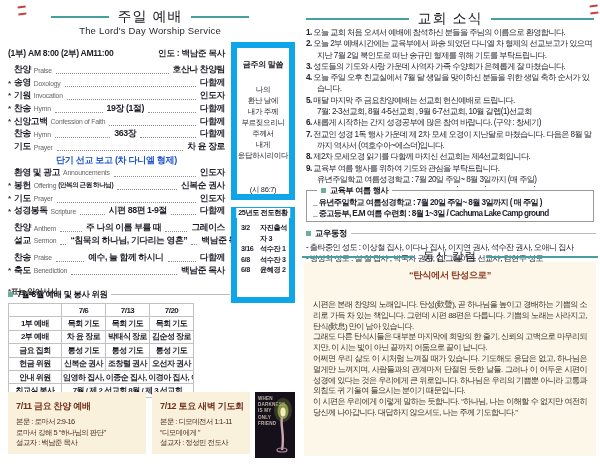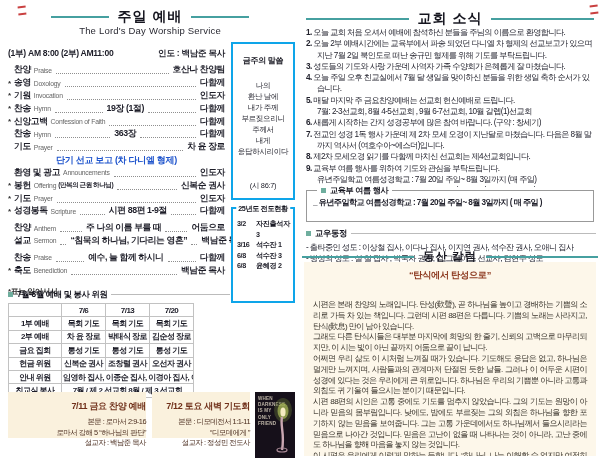--- a/index.html
+++ b/index.html
@@ -4,21 +4,21 @@
 <style>
   html,body{margin:0;padding:0;background:#fff;}
   #page{position:relative;width:600px;height:464px;background:#ffffff;overflow:hidden;
         font-family:"Liberation Sans","DejaVu Sans",sans-serif;color:#222;}
   .half{position:absolute;top:0;height:464px;width:300px;}
   #left-page{left:0;} #right-page{left:300px;}
 
   
   .title-row{position:absolute;display:flex;align-items:center;justify-content:center;gap:9px;}
   .title-line{height:2px;background:#46a0a0;width:58px;flex:0 0 auto;}
-  .page-title{font-size:14px;font-weight:bold;color:#15151f;letter-spacing:1px;white-space:nowrap;}
+  .page-title{font-size:14px;font-weight:normal;color:#15151f;letter-spacing:1px;white-space:nowrap;}
   .subtitle{position:absolute;width:100%;text-align:center;font-size:9.5px;color:#2a2a33;letter-spacing:0.2px;}
 
   .reg-mark{position:absolute;width:8px;height:5px;border-top:2px solid #c94040;border-bottom:2px solid #c94040;transform:rotate(-6deg);}
 
   
   .service-row{position:absolute;left:8px;top:48px;width:217px;display:flex;justify-content:space-between;
                font-size:8.6px;font-weight:bold;letter-spacing:-0.3px;color:#1d1d28;}
 
   
   #order-area{position:absolute;left:8px;top:64px;width:217px;}
@@ -29,21 +29,21 @@
   .o-note{font-size:6.6px;font-weight:bold;margin-left:2px;letter-spacing:-0.5px;white-space:nowrap;}
   .leader{flex:1 1 auto;border-bottom:1px dotted #8f8f8f;height:1px;margin:0 4px;transform:translateY(3px);min-width:6px;}
   .o-detail{font-weight:bold;letter-spacing:-0.4px;white-space:nowrap;}
   .o-by{font-weight:bold;letter-spacing:-0.4px;white-space:nowrap;text-align:center;}
   .order-divider{height:13px;line-height:13px;text-align:center;color:#1d53cc;font-weight:bold;
                  font-size:9px;letter-spacing:-0.3px;}
   .order-gap{height:4px;}
   #standing-note{margin-top:9px;font-size:7.8px;font-weight:bold;color:#333;letter-spacing:-0.3px;}
 
   
-  .side-box{position:absolute;left:231px;width:64px;border:2px solid #0ea5e9;background:#fff;box-sizing:border-box;}
+  .side-box{position:absolute;left:231px;width:64px;border:6px solid #0ea5e9;background:#fff;box-sizing:border-box;}
   #verse-box{top:42px;height:158px;text-align:center;}
   #verse-box .vb-title{font-size:8px;font-weight:bold;color:#15151f;margin-top:11px;letter-spacing:-0.3px;}
   .vb-line{font-size:7.6px;line-height:11px;color:#1d1d28;letter-spacing:-0.4px;}
   #verse-lines{margin-top:14px;}
   .vb-ref{margin-top:24px;font-size:7.4px;color:#1d1d28;letter-spacing:-0.3px;}
   #evangelism-box{top:207px;height:96px;}
   .ev-legend{position:absolute;top:-5px;left:50%;transform:translateX(-50%);background:#fff;
              font-size:7.2px;font-weight:bold;white-space:nowrap;padding:0 2px;color:#15151f;letter-spacing:-0.4px;}
   #evangelism-entries{margin:10px 0 0 4px;}
   .ev-row{display:flex;gap:4px;font-size:7.2px;font-weight:bold;line-height:10.5px;letter-spacing:-0.4px;color:#1d1d28;}
@@ -55,21 +55,21 @@
   .legend-sq{width:5px;height:5px;background:#6fae9e;flex:0 0 auto;}
   .legend-text{font-size:8.4px;font-weight:bold;color:#15151f;letter-spacing:-0.4px;white-space:nowrap;}
   .legend-rule{flex:1;border-top:1px solid #bbb;}
   #duty-table{border-collapse:collapse;width:186px;table-layout:fixed;}
   #duty-table th,#duty-table td{border:1px solid #c2c2c2;font-size:8px;font-weight:bold;text-align:center;
       height:12.4px;padding:0 1px;letter-spacing:-0.5px;color:#1d1d28;overflow:hidden;white-space:nowrap;}
   #duty-table th:first-child{width:50px;}
   .dt-span{font-size:7.2px;}
 
   
-  .cream{position:absolute;top:392px;height:46px;background:#faf1dd;text-align:right;color:#4a2c1e;box-sizing:border-box;padding-top:8px;}
+  .cream{position:absolute;top:392px;height:62px;background:#faf1dd;text-align:left;color:#4a2c1e;box-sizing:border-box;padding-top:8px;padding-left:8px;}
   #friday-box{left:8px;width:138px;}
   #saturday-box{left:152px;width:98px;}
   .cream-title{font-size:9px;font-weight:bold;color:#70301a;letter-spacing:-0.3px;margin-bottom:4px;}
   .box-line{font-size:7.4px;line-height:10.6px;letter-spacing:-0.5px;}
 
   
   #book-cover{position:absolute;left:255px;top:392px;width:40px;height:66px;background:#16101a;overflow:hidden;}
   #book-cover-text{position:absolute;left:3px;top:4px;}
   .bk-line{font-size:4.6px;line-height:6.2px;color:#bdb4a6;font-weight:bold;letter-spacing:0.2px;}
   #candle-svg{position:absolute;right:1px;top:2px;}
@@ -207,21 +207,21 @@
             <span class="o-by">다함께</span>
           </div>
           <div class="order-gap"></div>
           <div class="order-row">
             <span class="o-star"></span>
             <span class="o-ko">찬양</span>
             <span class="o-en">Anthem</span>
             <span class="leader"></span>
             <span class="o-detail">주 나의 이름 부를 때</span>
             <span class="leader"></span>
-            <span class="o-by">어둠으로</span>
+            <span class="o-by">그레이스</span>
           </div>
           <div class="order-row">
             <span class="o-star"></span>
             <span class="o-ko">설교</span>
             <span class="o-en">Sermon</span>
             <span class="leader"></span>
             <span class="o-detail">“침묵의 하나님, 기다리는 영혼”</span>
             <span class="leader"></span>
             <span class="o-by">백남준 목사</span>
           </div>
@@ -411,20 +411,21 @@
         </div>
       </div>
 
     <div id="summer-box">
       <div class="box-legend">
         <div class="legend-sq"></div>
         <div class="legend-text">교육부 여름 행사</div>
       </div>
       <div>
           <div class="summer-line">_ 유년주일학교 여름성경학교 : 7월 20일 주일~ 8월 3일까지 ( 매 주일 )</div>
+          <div class="summer-line">_ 중고등부, E.M 여름 수련회 : 8월 1~3일 / Cachuma Lake Camp ground</div>
         </div>
     </div>
 
     <div id="member-news">
       <div class="legend-row">
         <div class="legend-sq"></div>
         <div class="legend-text">교우동정</div>
         <div class="legend-rule"></div>
       </div>
       <div>
@@ -438,18 +439,17 @@
       <div class="page-title">동산 칼럼</div>
       <div class="title-line"></div>
     </div>
 
     <div id="column-box">
       <div class="col-quote">“탄식에서 탄성으로”</div>
       <div>
           <div class="col-p">시편은 본래 찬양의 노래입니다. 탄성(歎聲), 곧 하나님을 높이고 경배하는 기쁨의 소리로 가득 차 있는 책입니다. 그런데 시편 88편은 다릅니다. 기쁨의 노래는 사라지고, 탄식(歎息) 만이 남아 있습니다.</div>
           <div class="col-p">그래도 다른 탄식시들은 대부분 마지막에 희망의 한 줄기, 신뢰의 고백으로 마무리되지만, 이 시는 빛이 아닌 끝까지 어둠으로 끝이 납니다.</div>
           <div class="col-p">어쩌면 우리 삶도 이 시처럼 느껴질 때가 있습니다. 기도해도 응답은 없고, 하나님은 멀게만 느껴지며, 사람들과의 관계마저 단절된 듯한 날들. 그러나 이 어두운 시편이 성경에 있다는 것은 우리에게 큰 위로입니다. 하나님은 우리의 기쁨뿐 아니라 고통과 외침도 귀 기울여 들으시는 분이기 때문입니다.</div>
-          <div class="col-p">시편 88편의 시인은 고통 중에도 기도를 멈추지 않았습니다. 그의 기도는 원망이 아니라 믿음의 몸부림입니다. 낮에도, 밤에도 부르짖는 그의 외침은 하나님을 향한 포기하지 않는 믿음을 보여줍니다. 그는 고통 가운데에서도 하나님께서 들으시리라는 믿음으로 나아간 것입니다. 믿음은 고난이 없을 때 나타나는 것이 아니라, 고난 중에도 하나님을 향해 마음을 놓지 않는 것입니다.</div>
           <div class="col-p">이 시편은 우리에게 이렇게 말하는 듯합니다. “하나님, 나는 이해할 수 없지만 여전히 당신께 나아갑니다. 대답하지 않으셔도, 나는 주께 기도합니다.”</div>
         </div>
     </div>
   </div>
 </div>
 
 </body></html>

